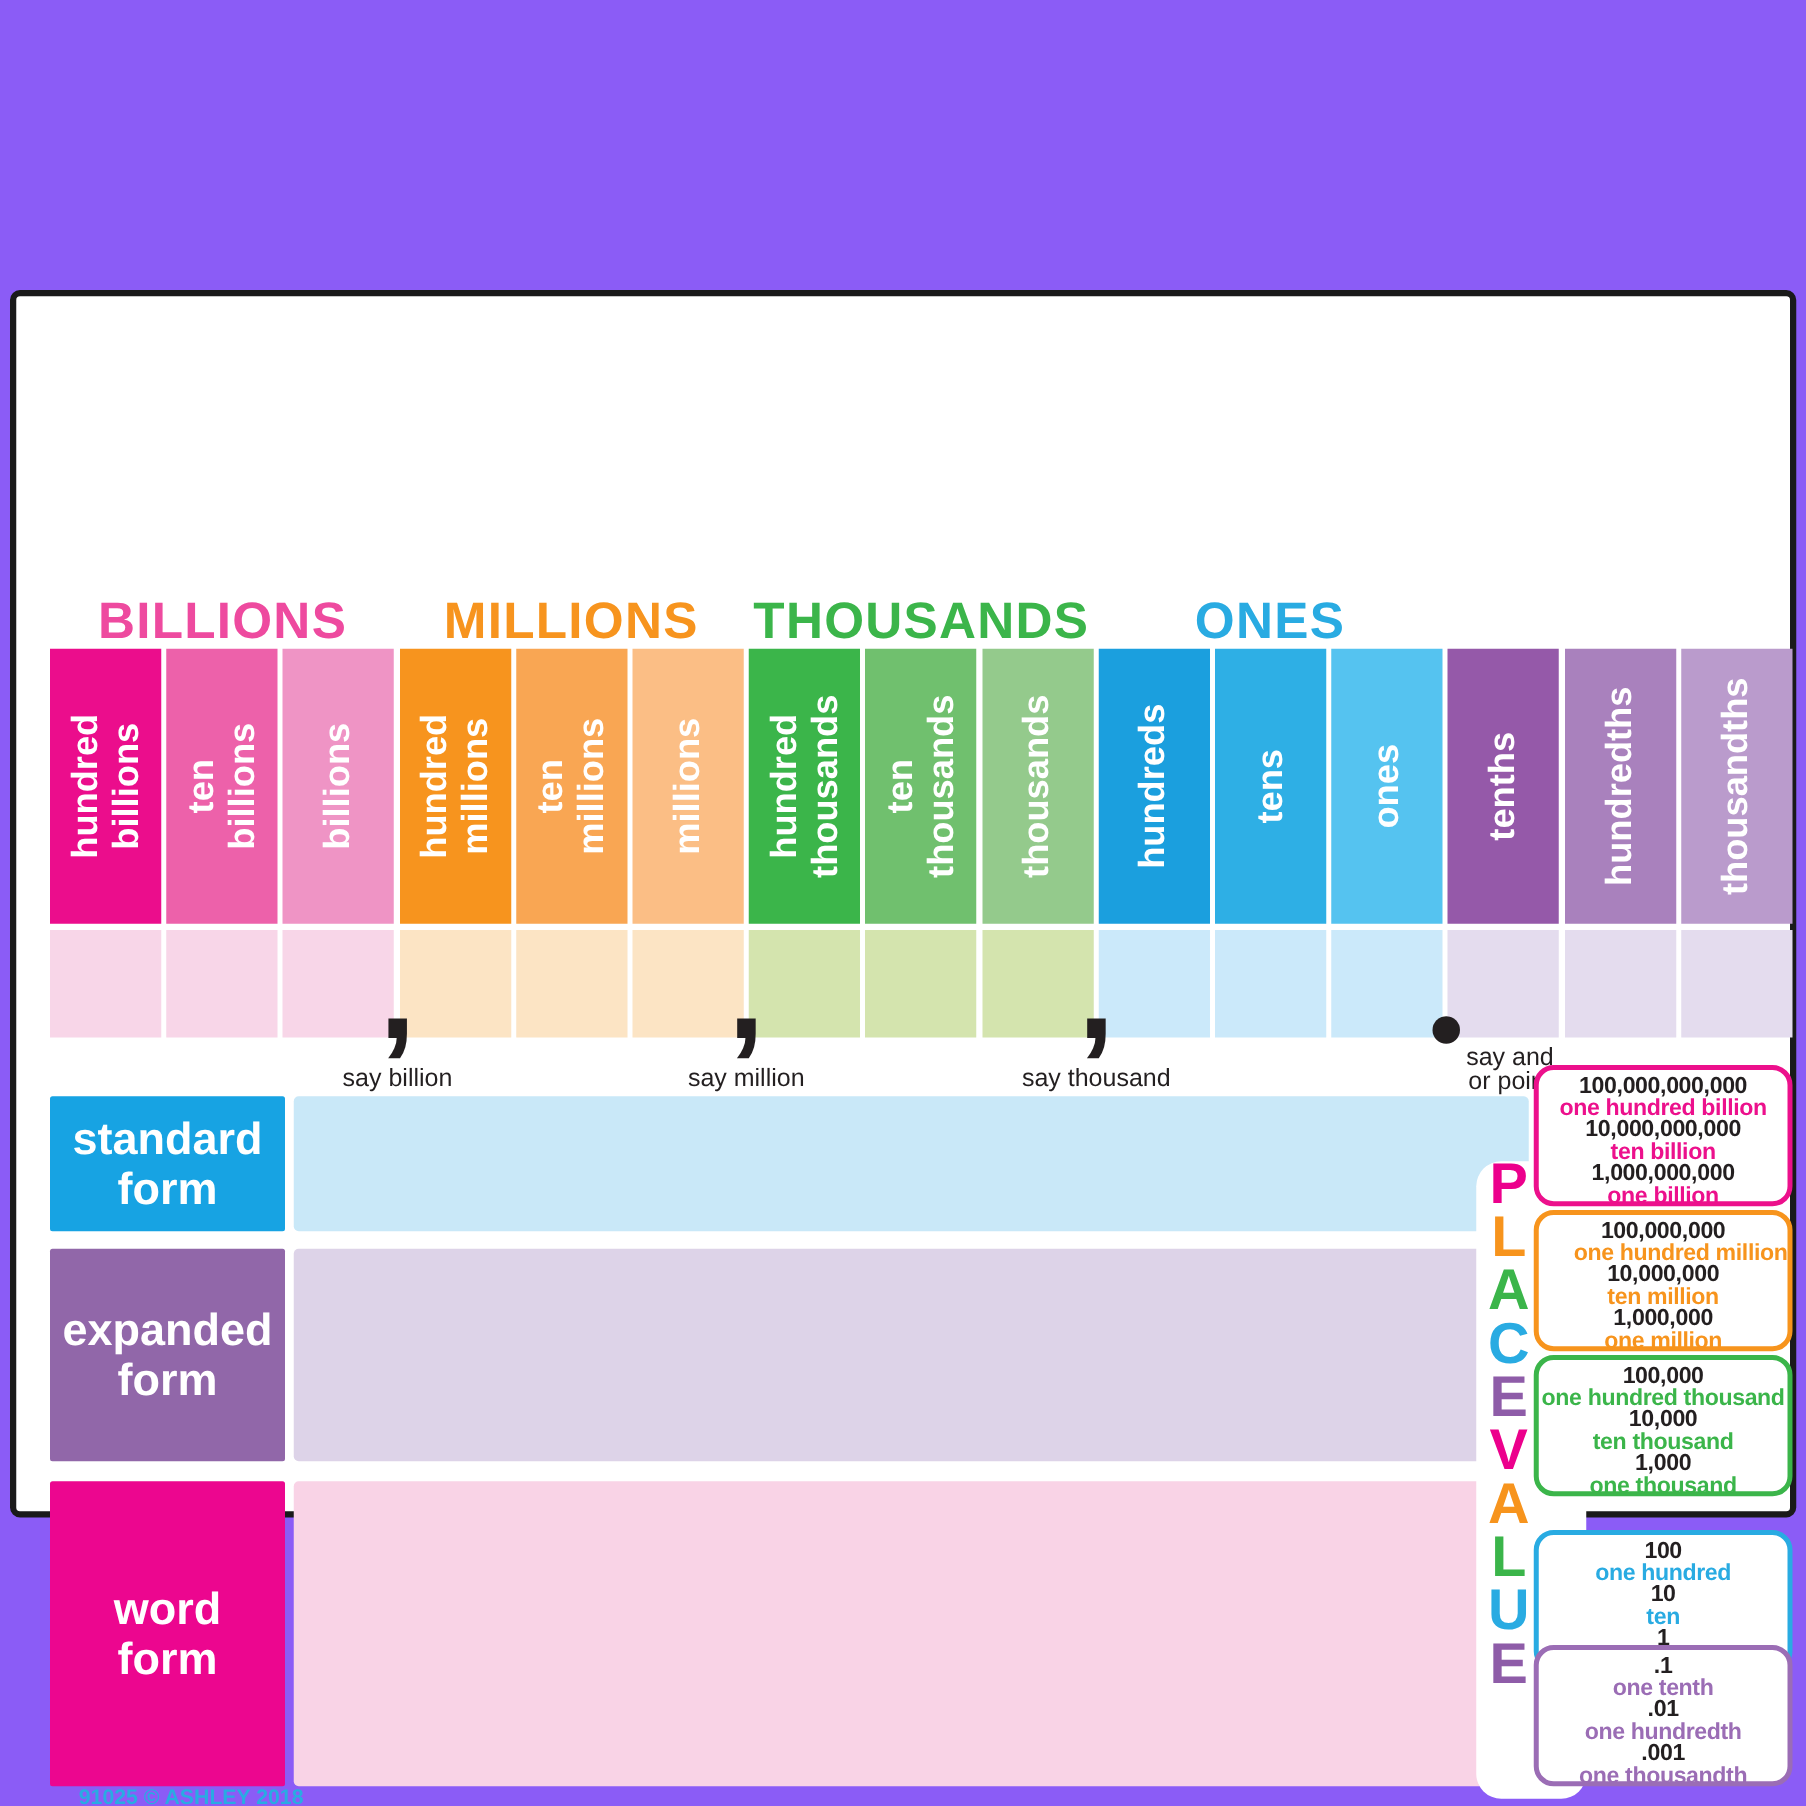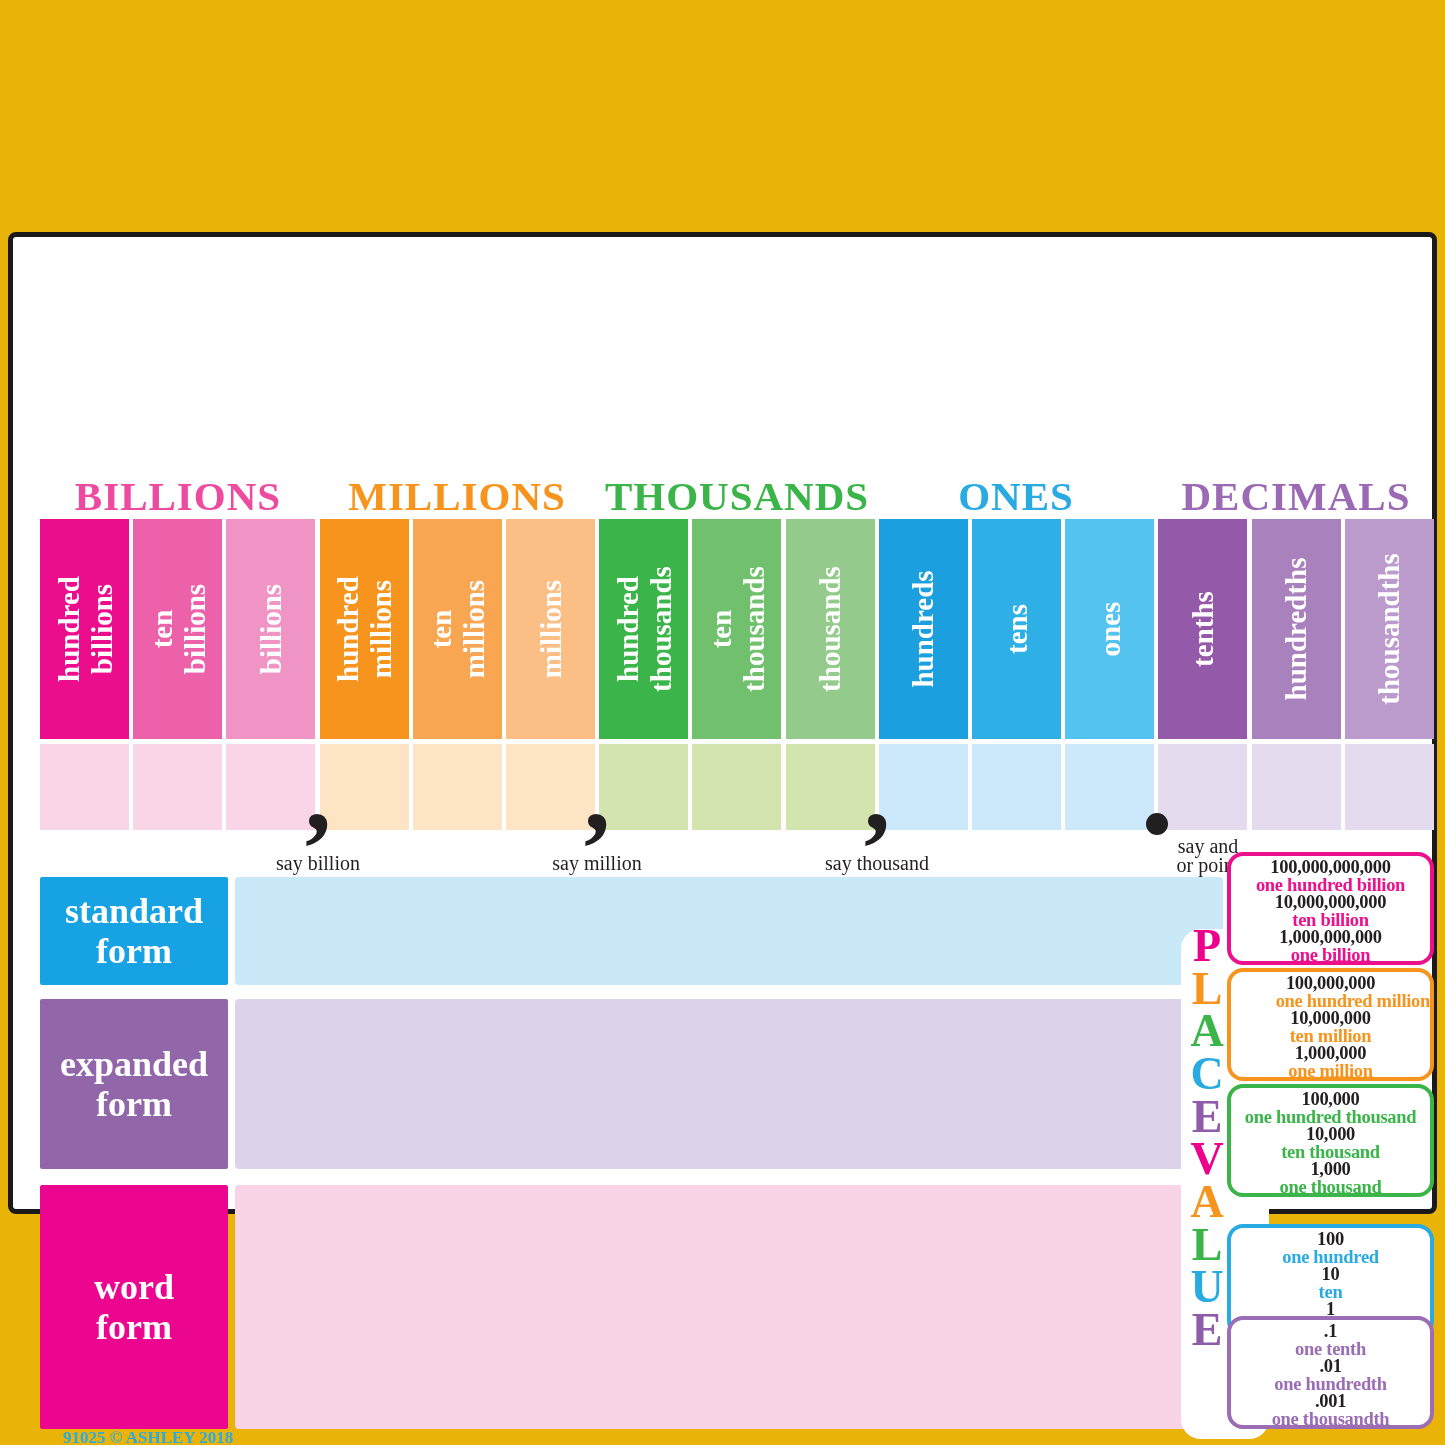--- a/index.html
+++ b/index.html
@@ -1,18 +1,18 @@
 <!DOCTYPE html>
 <html><head>
 <meta charset="utf-8">
 <style>
   html,body{margin:0;padding:0;background:#ffffff;}
   *{box-sizing:border-box;}
-  .canvas{position:relative;width:1445px;height:1445px;background:#eab308;overflow:hidden;
-          font-family:Liberation Serif, serif;}
+  .canvas{position:relative;width:1445px;height:1445px;background:#8b5cf6;overflow:hidden;
+          font-family:Liberation Sans, sans-serif;}
   .poster{position:absolute;left:8px;top:232px;width:1429px;height:982px;
           background:#ffffff;border:5px solid #1a1a1a;border-radius:8px;}
   .group-title{position:absolute;top:236px;height:46px;width:276px;text-align:center;
           font-size:41px;font-weight:bold;letter-spacing:1px;line-height:46px;}
   .col{position:absolute;top:282px;height:220px;width:89px;}
   .vtext{position:absolute;left:50%;top:50%;width:220px;height:89px;
           transform:translate(-50%,-50%) rotate(-90deg);
           display:flex;align-items:center;justify-content:center;text-align:center;
           color:#ffffff;font-weight:bold;font-size:29px;line-height:33px;white-space:pre-line;}
   .cell{position:absolute;top:507px;height:86px;width:89px;}
@@ -38,21 +38,20 @@
 </head>
 <body>
 
 <div class="canvas">
   <div class="poster">
 
     <div class="group-title" style="left: 27px; color: rgb(238, 74, 159);">BILLIONS</div>
     <div class="group-title" style="left: 306px; color: rgb(247, 148, 30);">MILLIONS</div>
     <div class="group-title" style="left: 586px; color: rgb(59, 181, 74);">THOUSANDS</div>
     <div class="group-title" style="left: 865px; color: rgb(41, 171, 226);">ONES</div>
-    <div class="group-title" style="left: 1145px; color: rgb(156, 106, 181);">DECIMALS</div>
 
     <div class="col" style="left: 27px; background-color: rgb(235, 13, 140);">
         <div class="vtext">hundred
 billions</div>
       </div>
     <div class="col" style="left: 120.2px; background-color: rgb(237, 97, 170);">
         <div class="vtext">ten
 billions</div>
       </div>
     <div class="col" style="left: 213.4px; background-color: rgb(239, 148, 197);">

